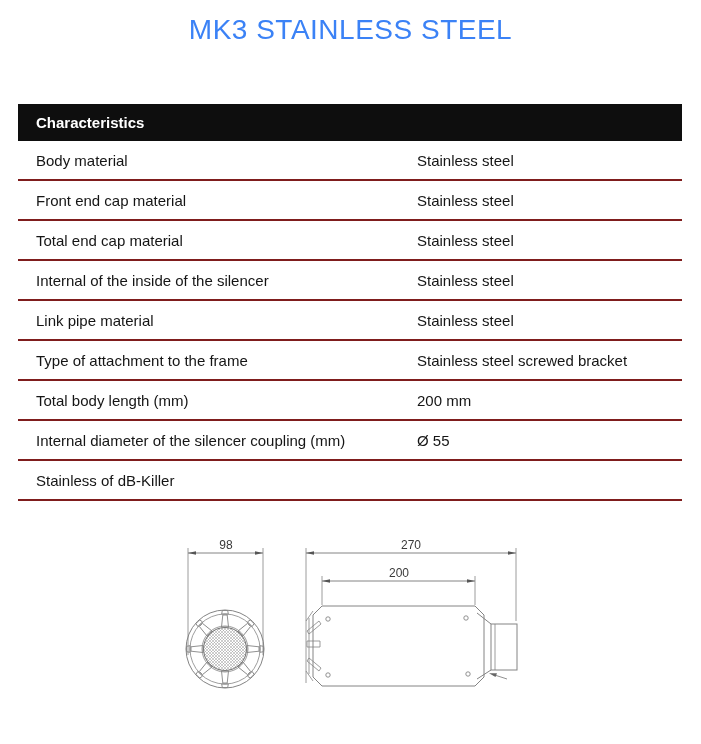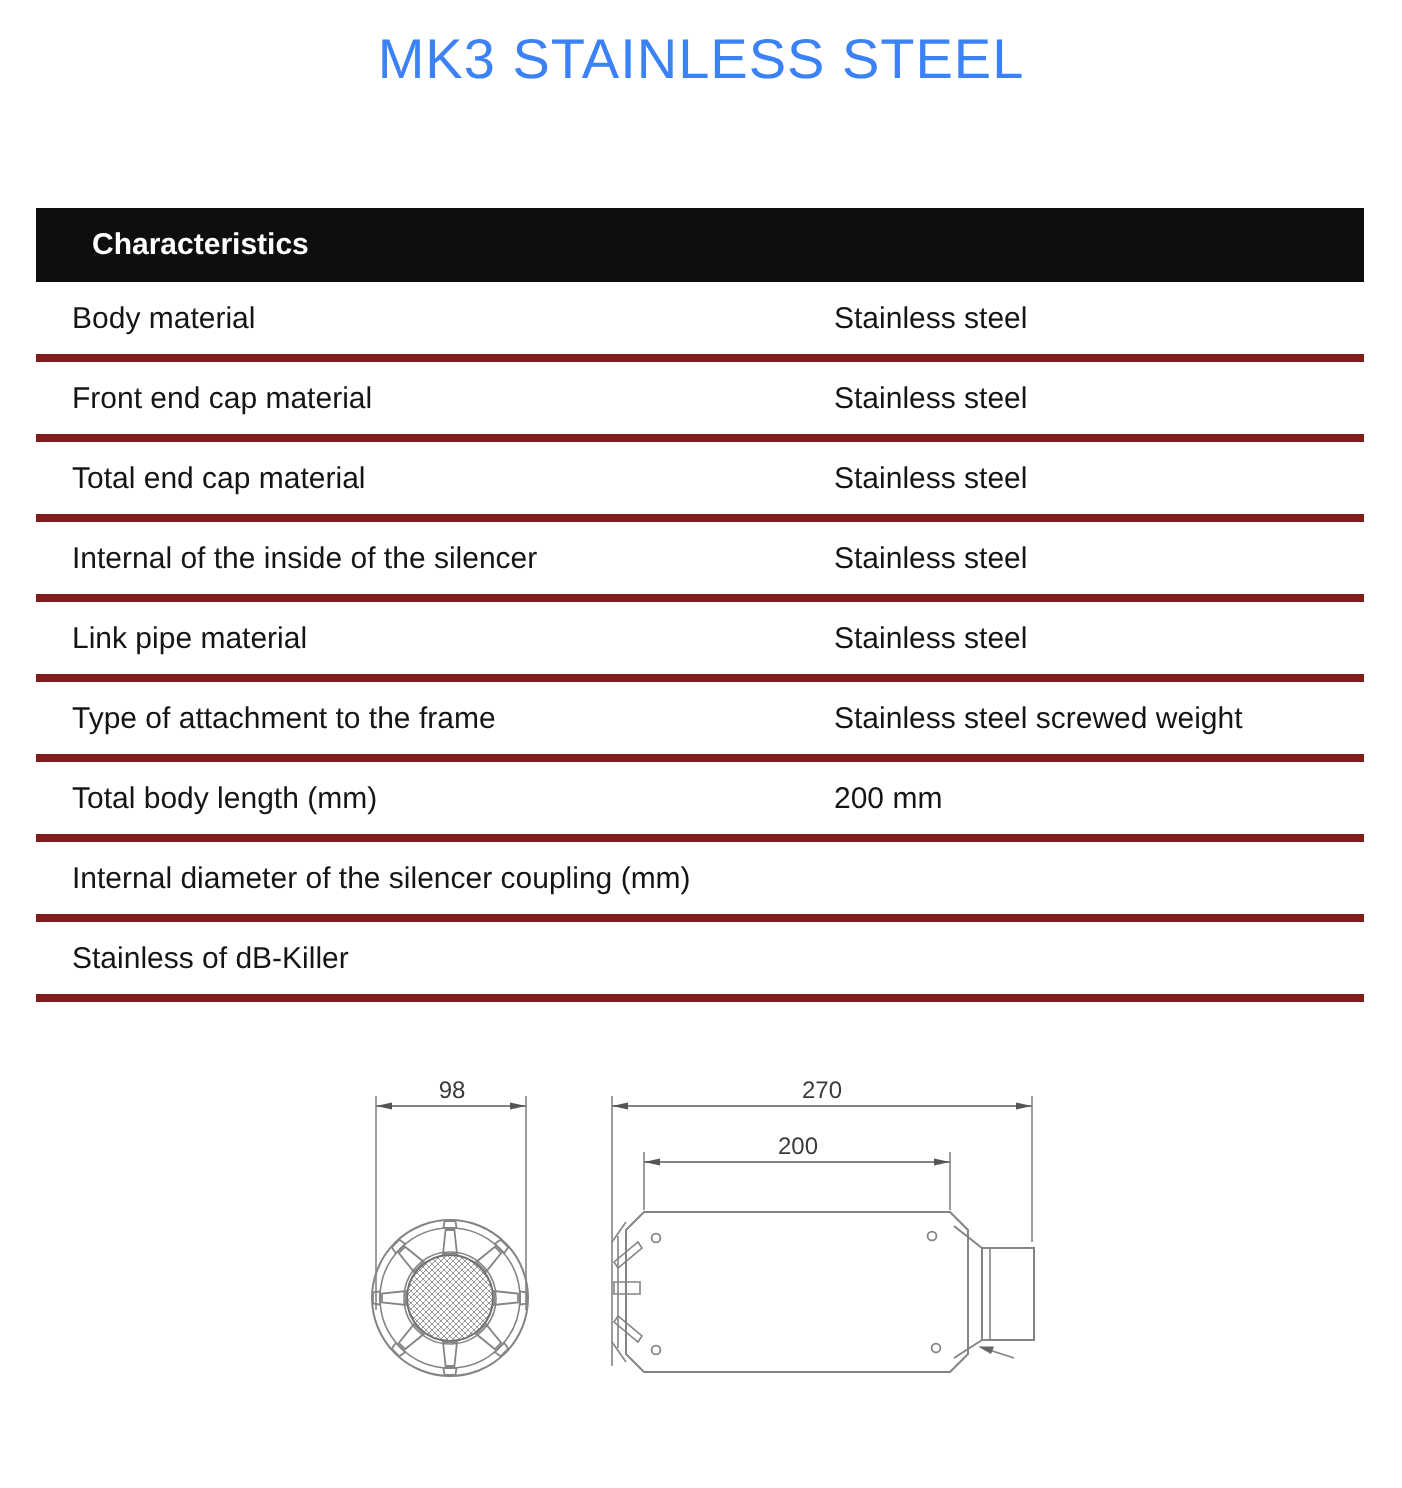--- a/index.html
+++ b/index.html
@@ -2,22 +2,22 @@
 <html><head>
 <meta charset="utf-8">
 <style>
   html,body{margin:0;padding:0;background:#ffffff;}
   body{width:701px;height:744px;position:relative;overflow:hidden;
        font-family:"Liberation Sans","DejaVu Sans",sans-serif;-webkit-font-smoothing:antialiased;}
   .page-title{position:absolute;top:14px;left:0;width:701px;text-align:center;
               font-size:28px;font-weight:400;color:#3b82f6;letter-spacing:0.5px;}
   .spec-table{position:absolute;left:18px;top:104px;width:664px;}
   .table-header{background:#0e0e0e;color:#ffffff;height:37px;display:flex;align-items:center;
-                padding-left:28px;font-size:15px;font-weight:700;box-sizing:border-box;}
-  .table-row{height:40px;display:flex;align-items:center;border-bottom:4px solid #7f1d1d;
+                padding-left:18px;font-size:15px;font-weight:700;box-sizing:border-box;}
+  .table-row{height:40px;display:flex;align-items:center;border-bottom:2px solid #7f1d1d;
              font-size:15px;color:#151515;box-sizing:border-box;}
   .row-label{width:399px;padding-left:18px;box-sizing:border-box;white-space:nowrap;overflow:hidden;}
   .row-value{flex:1;white-space:nowrap;}
   .drawing-wrap{position:absolute;left:0;top:533px;width:701px;height:184px;}
   svg text{font-family:"Liberation Sans","DejaVu Sans",sans-serif;}
 </style>
 </head>
 <body>
 
 <div class="page-title">MK3 STAINLESS STEEL</div>
@@ -41,28 +41,29 @@
   <div class="table-row">
     <div class="row-label">Internal of the inside of the silencer</div>
     <div class="row-value">Stainless steel</div>
   </div>
   <div class="table-row">
     <div class="row-label">Link pipe material</div>
     <div class="row-value">Stainless steel</div>
   </div>
   <div class="table-row">
     <div class="row-label">Type of attachment to the frame</div>
-    <div class="row-value">Stainless steel screwed weight</div>
+    <div class="row-value">Stainless steel screwed bracket</div>
   </div>
   <div class="table-row">
     <div class="row-label">Total body length (mm)</div>
     <div class="row-value">200 mm</div>
   </div>
   <div class="table-row">
     <div class="row-label">Internal diameter of the silencer coupling (mm)</div>
+    <div class="row-value">Ø 55</div>
   </div>
   <div class="table-row">
     <div class="row-label">Stainless of dB-Killer</div>
   </div>
 </div>
 
 <div class="drawing-wrap">
 <svg width="701" height="184" viewBox="0 0 701 184">
   <defs>
     <pattern id="mesh" width="3" height="3" patternUnits="userSpaceOnUse">

